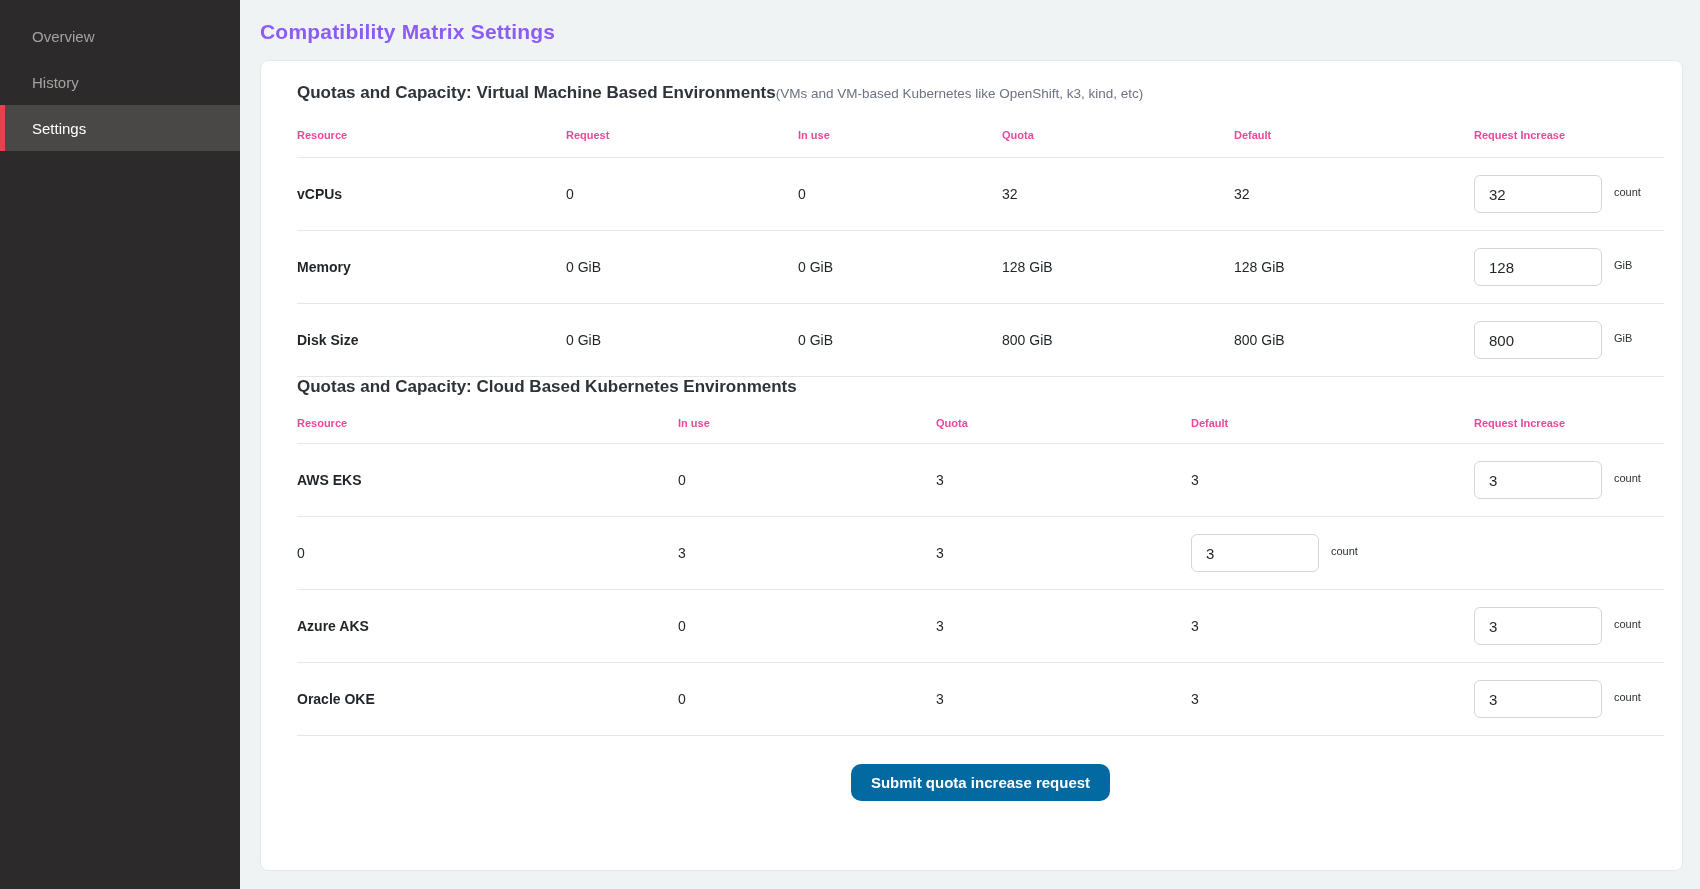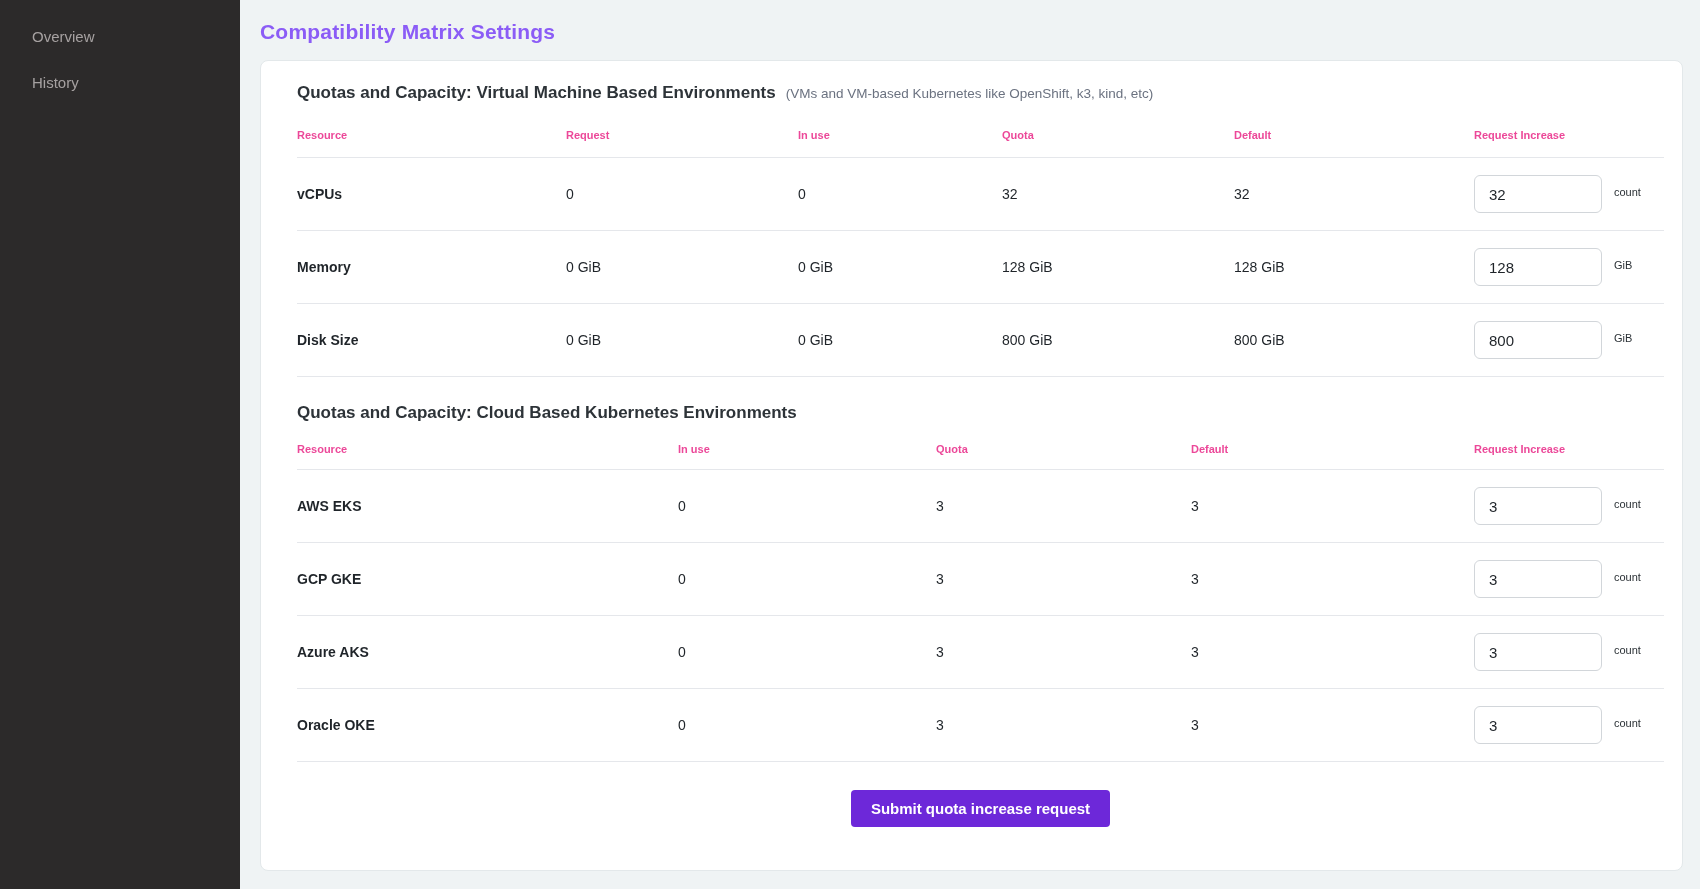--- a/index.html
+++ b/index.html
@@ -40,24 +40,24 @@
     margin:2px 0 16px 0; letter-spacing:.2px;
   }
   .card {
     background:#ffffff;
     border:1px solid #e3e8ea;
     border-radius:8px;
     padding:22px 18px 20px 36px;
     height:811px;
   }
 
-  .section-head { display:flex; align-items:baseline; gap:10px; }
+  .section-head { display:flex; align-items:baseline; }
   .section-title { font-size:17px; font-weight:bold; color:#2d3338; }
   .section-subtitle { font-size:13.5px; color:#6b7280; }
-  .section-head.second { margin-top:26px; }
+  .section-head.second { }
 
   
   .thead, .trow { display:grid; align-items:center; }
   .t-vm  .thead, .t-vm  .trow { grid-template-columns:269px 232px 204px 232px 240px 1fr; }
   .t-k8s .thead, .t-k8s .trow { grid-template-columns:381px 258px 255px 283px 1fr; }
 
   .thead {
     padding:26px 0 16px 0;
     border-bottom:1px solid #e5e7eb;
     font-size:11px; font-weight:bold; color:#ec4899;
@@ -79,39 +79,42 @@
     font-size:15px; color:#1f2429;
     font-family:"Liberation Sans", "DejaVu Sans", sans-serif;
     background:#fff;
     outline:none;
   }
   .unit { font-size:11px; color:#2b3136; margin-top:-4px; }
 
   
   .submit-row { display:flex; justify-content:center; margin-top:28px; }
   .submit-btn {
-    background:#6d28d9;
+    background:#0369a1;
     color:#ffffff;
     border:none;
-    border-radius:4px;
+    border-radius:10px;
     font-size:15px; font-weight:bold;
     font-family:"Liberation Sans", "DejaVu Sans", sans-serif;
     padding:10px 20px;
     cursor:pointer;
   }
 </style>
 </head>
 <body>
 
 <nav class="sidebar">
   <div class="nav-item">
     <span>Overview</span>
   </div>
   <div class="nav-item">
     <span>History</span>
+  </div>
+  <div class="nav-item active">
+    <span>Settings</span>
   </div>
 </nav>
 
 <main class="main">
   <h1 class="page-title">Compatibility Matrix Settings</h1>
 
   <div class="card">
 
     <div class="section-head">
       <span class="section-title">Quotas and Capacity: Virtual Machine Based Environments</span>
@@ -183,21 +186,20 @@
         <div>0</div>
         <div>3</div>
         <div>3</div>
         <div class="req-cell">
           <input class="req-input" type="text" value="3" style="">
           <span class="unit">count</span>
         </div>
       </div>
 
       <div class="trow">
-        <div class="cell-resource">GCP GKE</div>
         <div>0</div>
         <div>3</div>
         <div>3</div>
         <div class="req-cell">
           <input class="req-input" type="text" value="3" style="">
           <span class="unit">count</span>
         </div>
       </div>
 
       <div class="trow">

